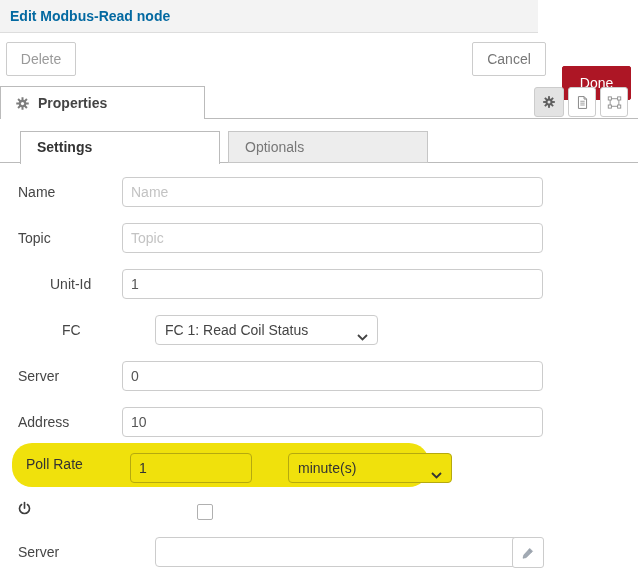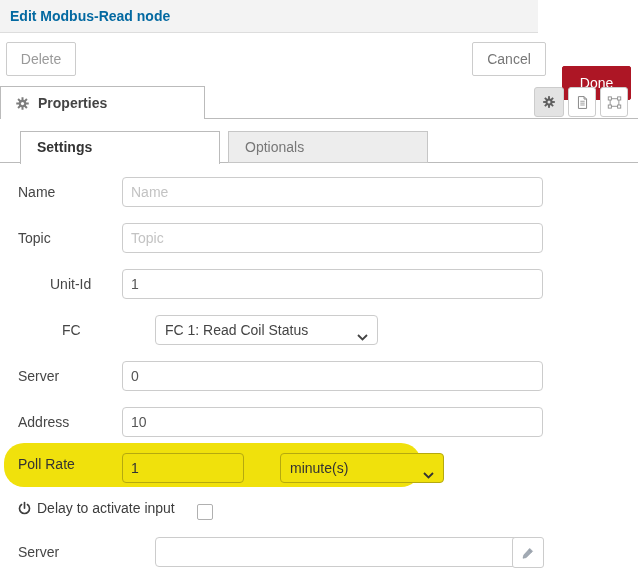--- a/index.html
+++ b/index.html
@@ -45,21 +45,21 @@
   
   .flabel{position:absolute;left:18px;color:#464646;}
   .tinput{position:absolute;left:122px;width:421px;height:30px;border:1px solid #ccc;border-radius:4px;
     padding:0 8px;font-family:inherit;font-size:14px;color:#555;background:#fff;}
   .tinput::placeholder{color:#c3c3c3;}
   .selbox{position:absolute;height:30px;border:1px solid #ccc;border-radius:4px;background:#fff;
     display:flex;align-items:center;padding:0 26px 0 9px;color:#444;cursor:pointer;margin-left:33px;}
   .selbox .chev{position:absolute;right:9px;top:12px;}
 
   
-  .hl-band{position:absolute;left:4px;top:443px;width:417px;height:44px;background:var(--highlight-yellow);border-radius:20px;}
+  .hl-band{position:absolute;left:12px;top:443px;width:417px;height:44px;background:var(--highlight-yellow);border-radius:20px;}
   .hl-band .flabel{left:14px;top:13px;color:#333;}
   .tinput.hl{left:118px;top:10px;width:122px;background:var(--highlight-yellow);border-color:#b5a90f;color:#333;}
   .selbox.hl{left:243px;top:10px;width:164px;background:var(--highlight-yellow);border-color:#b5a90f;color:#333;}
 
   
   .power-ic{position:absolute;left:17px;top:501px;}
   .delay-label{position:absolute;left:37px;top:500px;color:#3d3d3d;}
   .checkbox{position:absolute;left:197px;top:504px;width:16px;height:16px;border:1px solid #b0b0b0;
     border-radius:2px;background:#fff;cursor:pointer;appearance:none;}
 
@@ -177,21 +177,20 @@
       </span>
     </div>
   </div>
 
   <span class="power-ic" style="display:flex;">
     <svg width="15" height="15" viewBox="0 0 24 24" fill="none" stroke="#3d3d3d" stroke-width="2.6" stroke-linecap="round">
       <path d="M12 2.5v9"></path>
       <path d="M7.3 5.6a8 8 0 1 0 9.4 0"></path>
     </svg>
   </span>
-  <div class="delay-label">Delay to activate input</div>
   <input type="checkbox" class="checkbox" style="">
 
   <div class="flabel" style="top:544px;">Server</div>
   <div class="selbox" style="left:122px;top:537px;width:380px;">
     <span class="chev">
       <svg width="11" height="7" viewBox="0 0 11 7" fill="none" stroke="#444" stroke-width="1.8">
           <path d="M1 1l4.5 4.5L10 1"></path>
         </svg>
     </span>
   </div>

